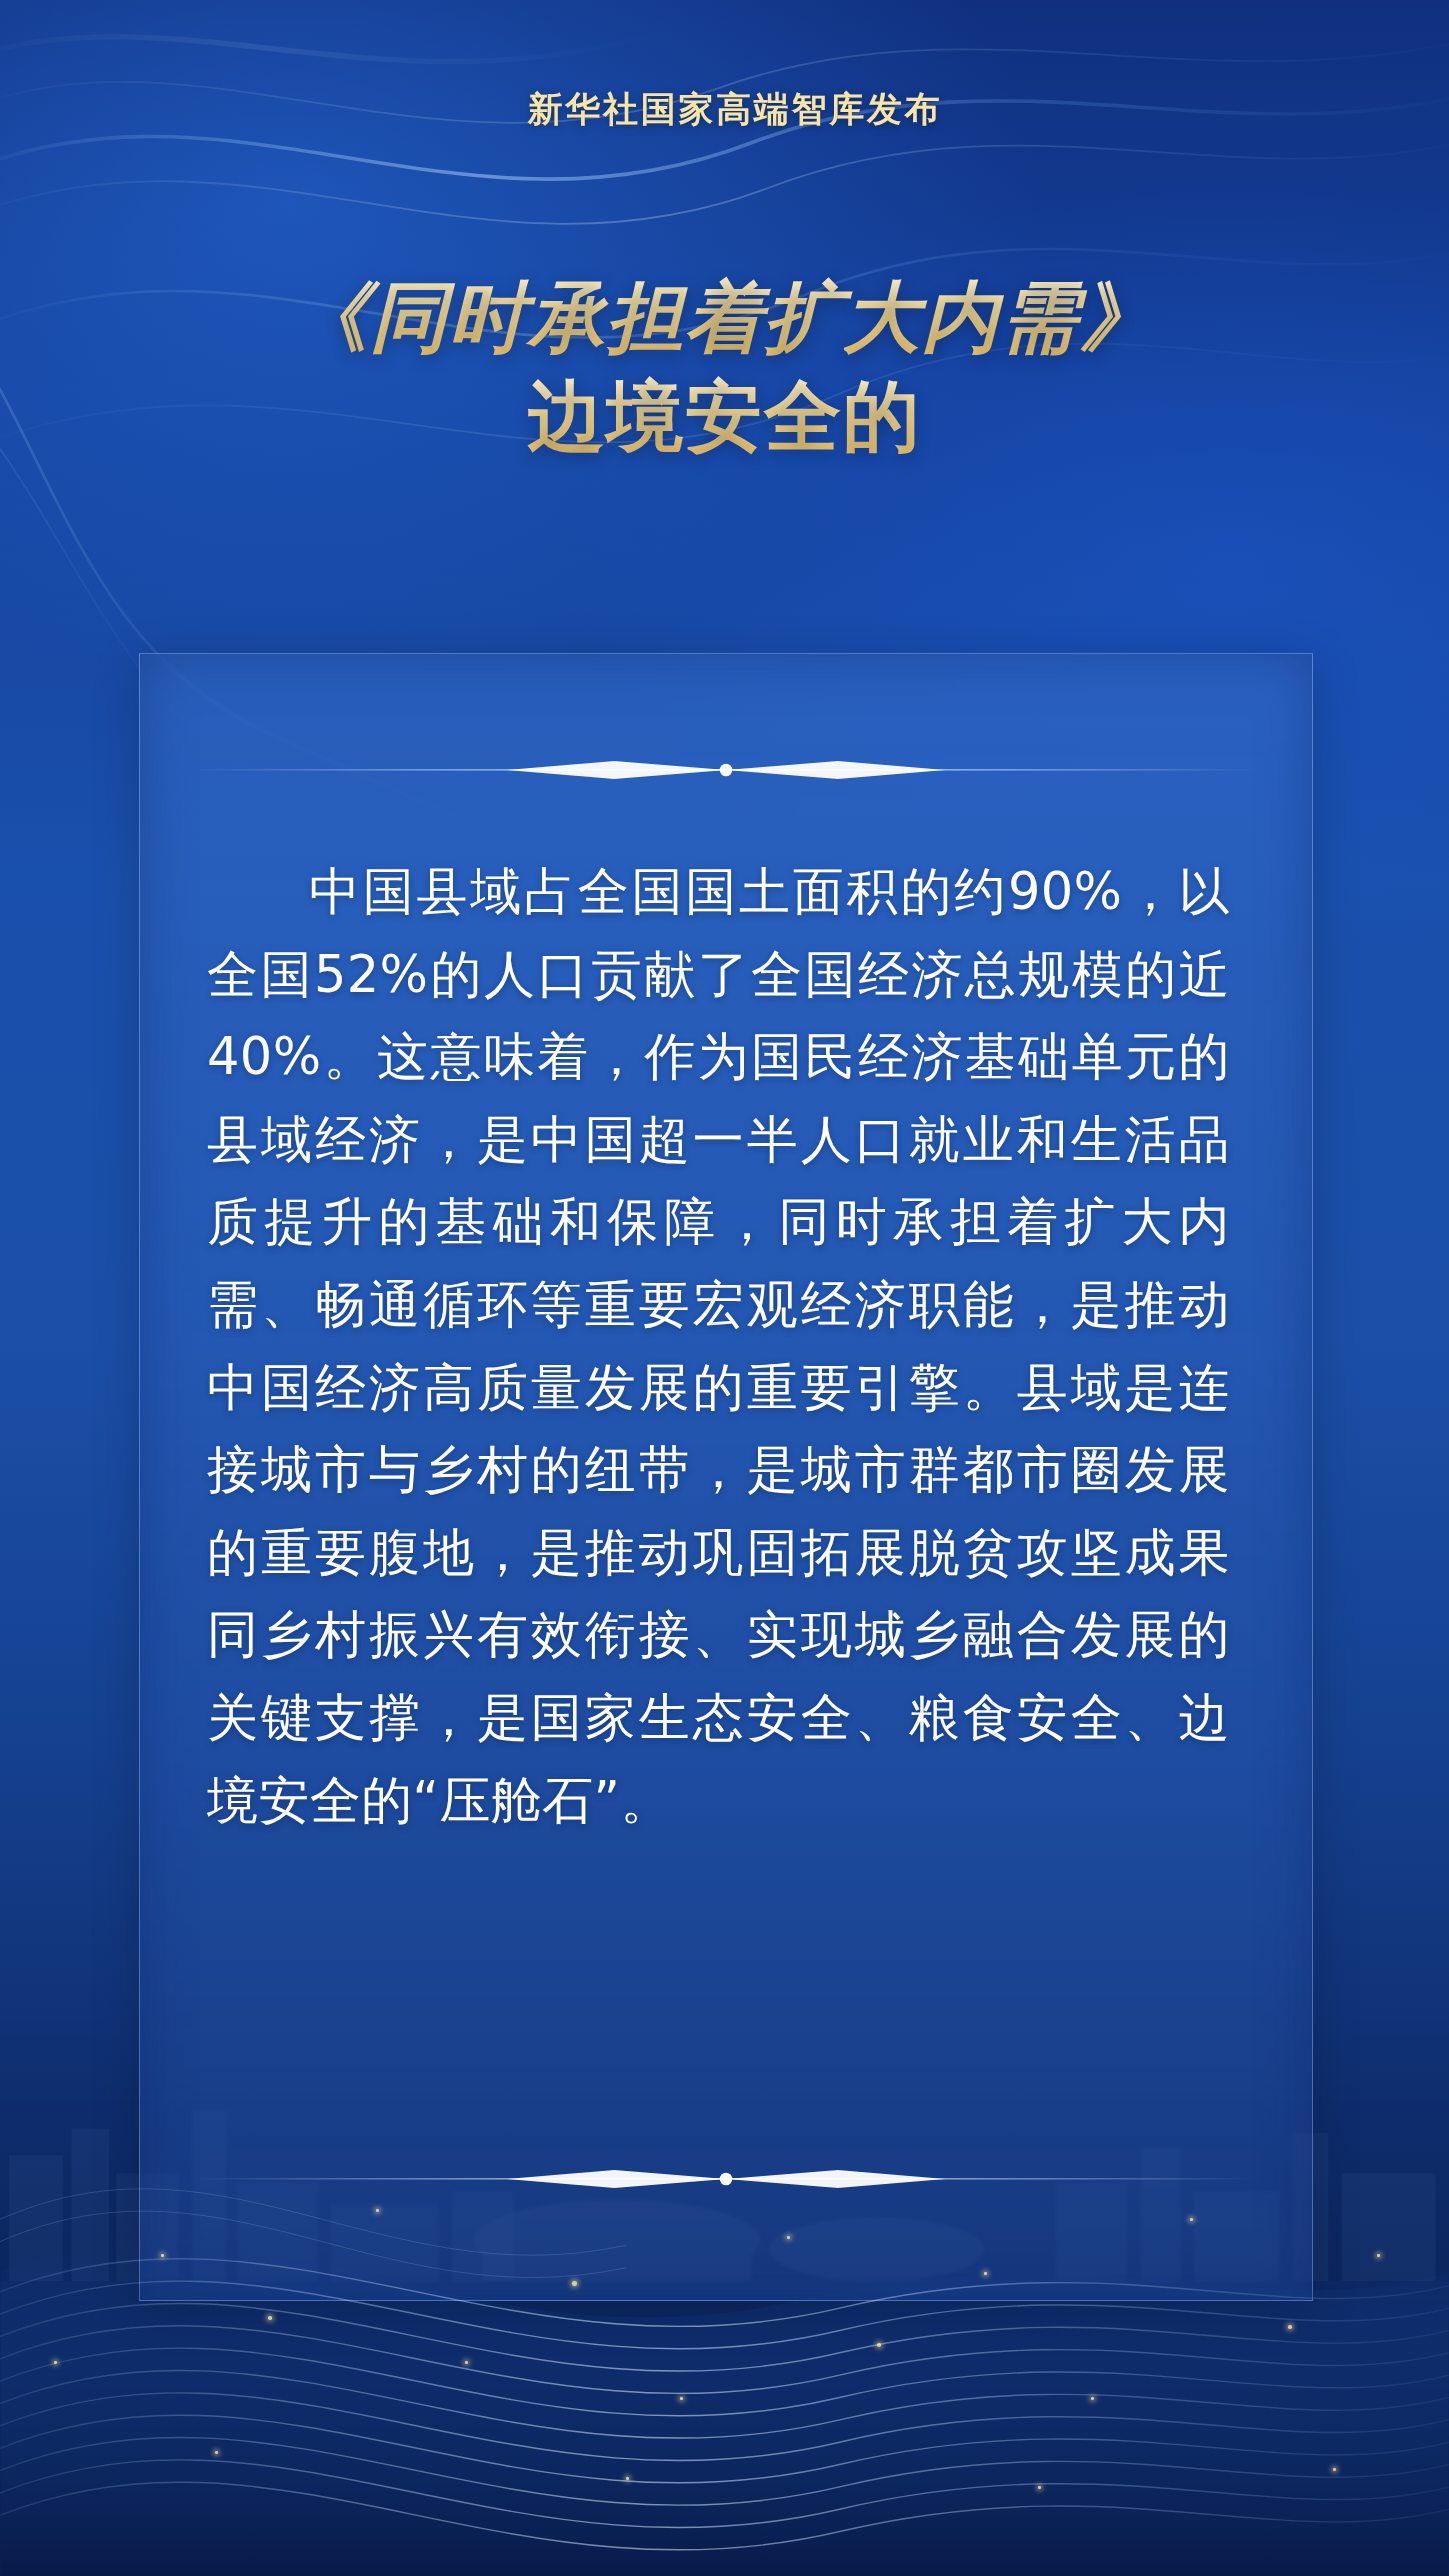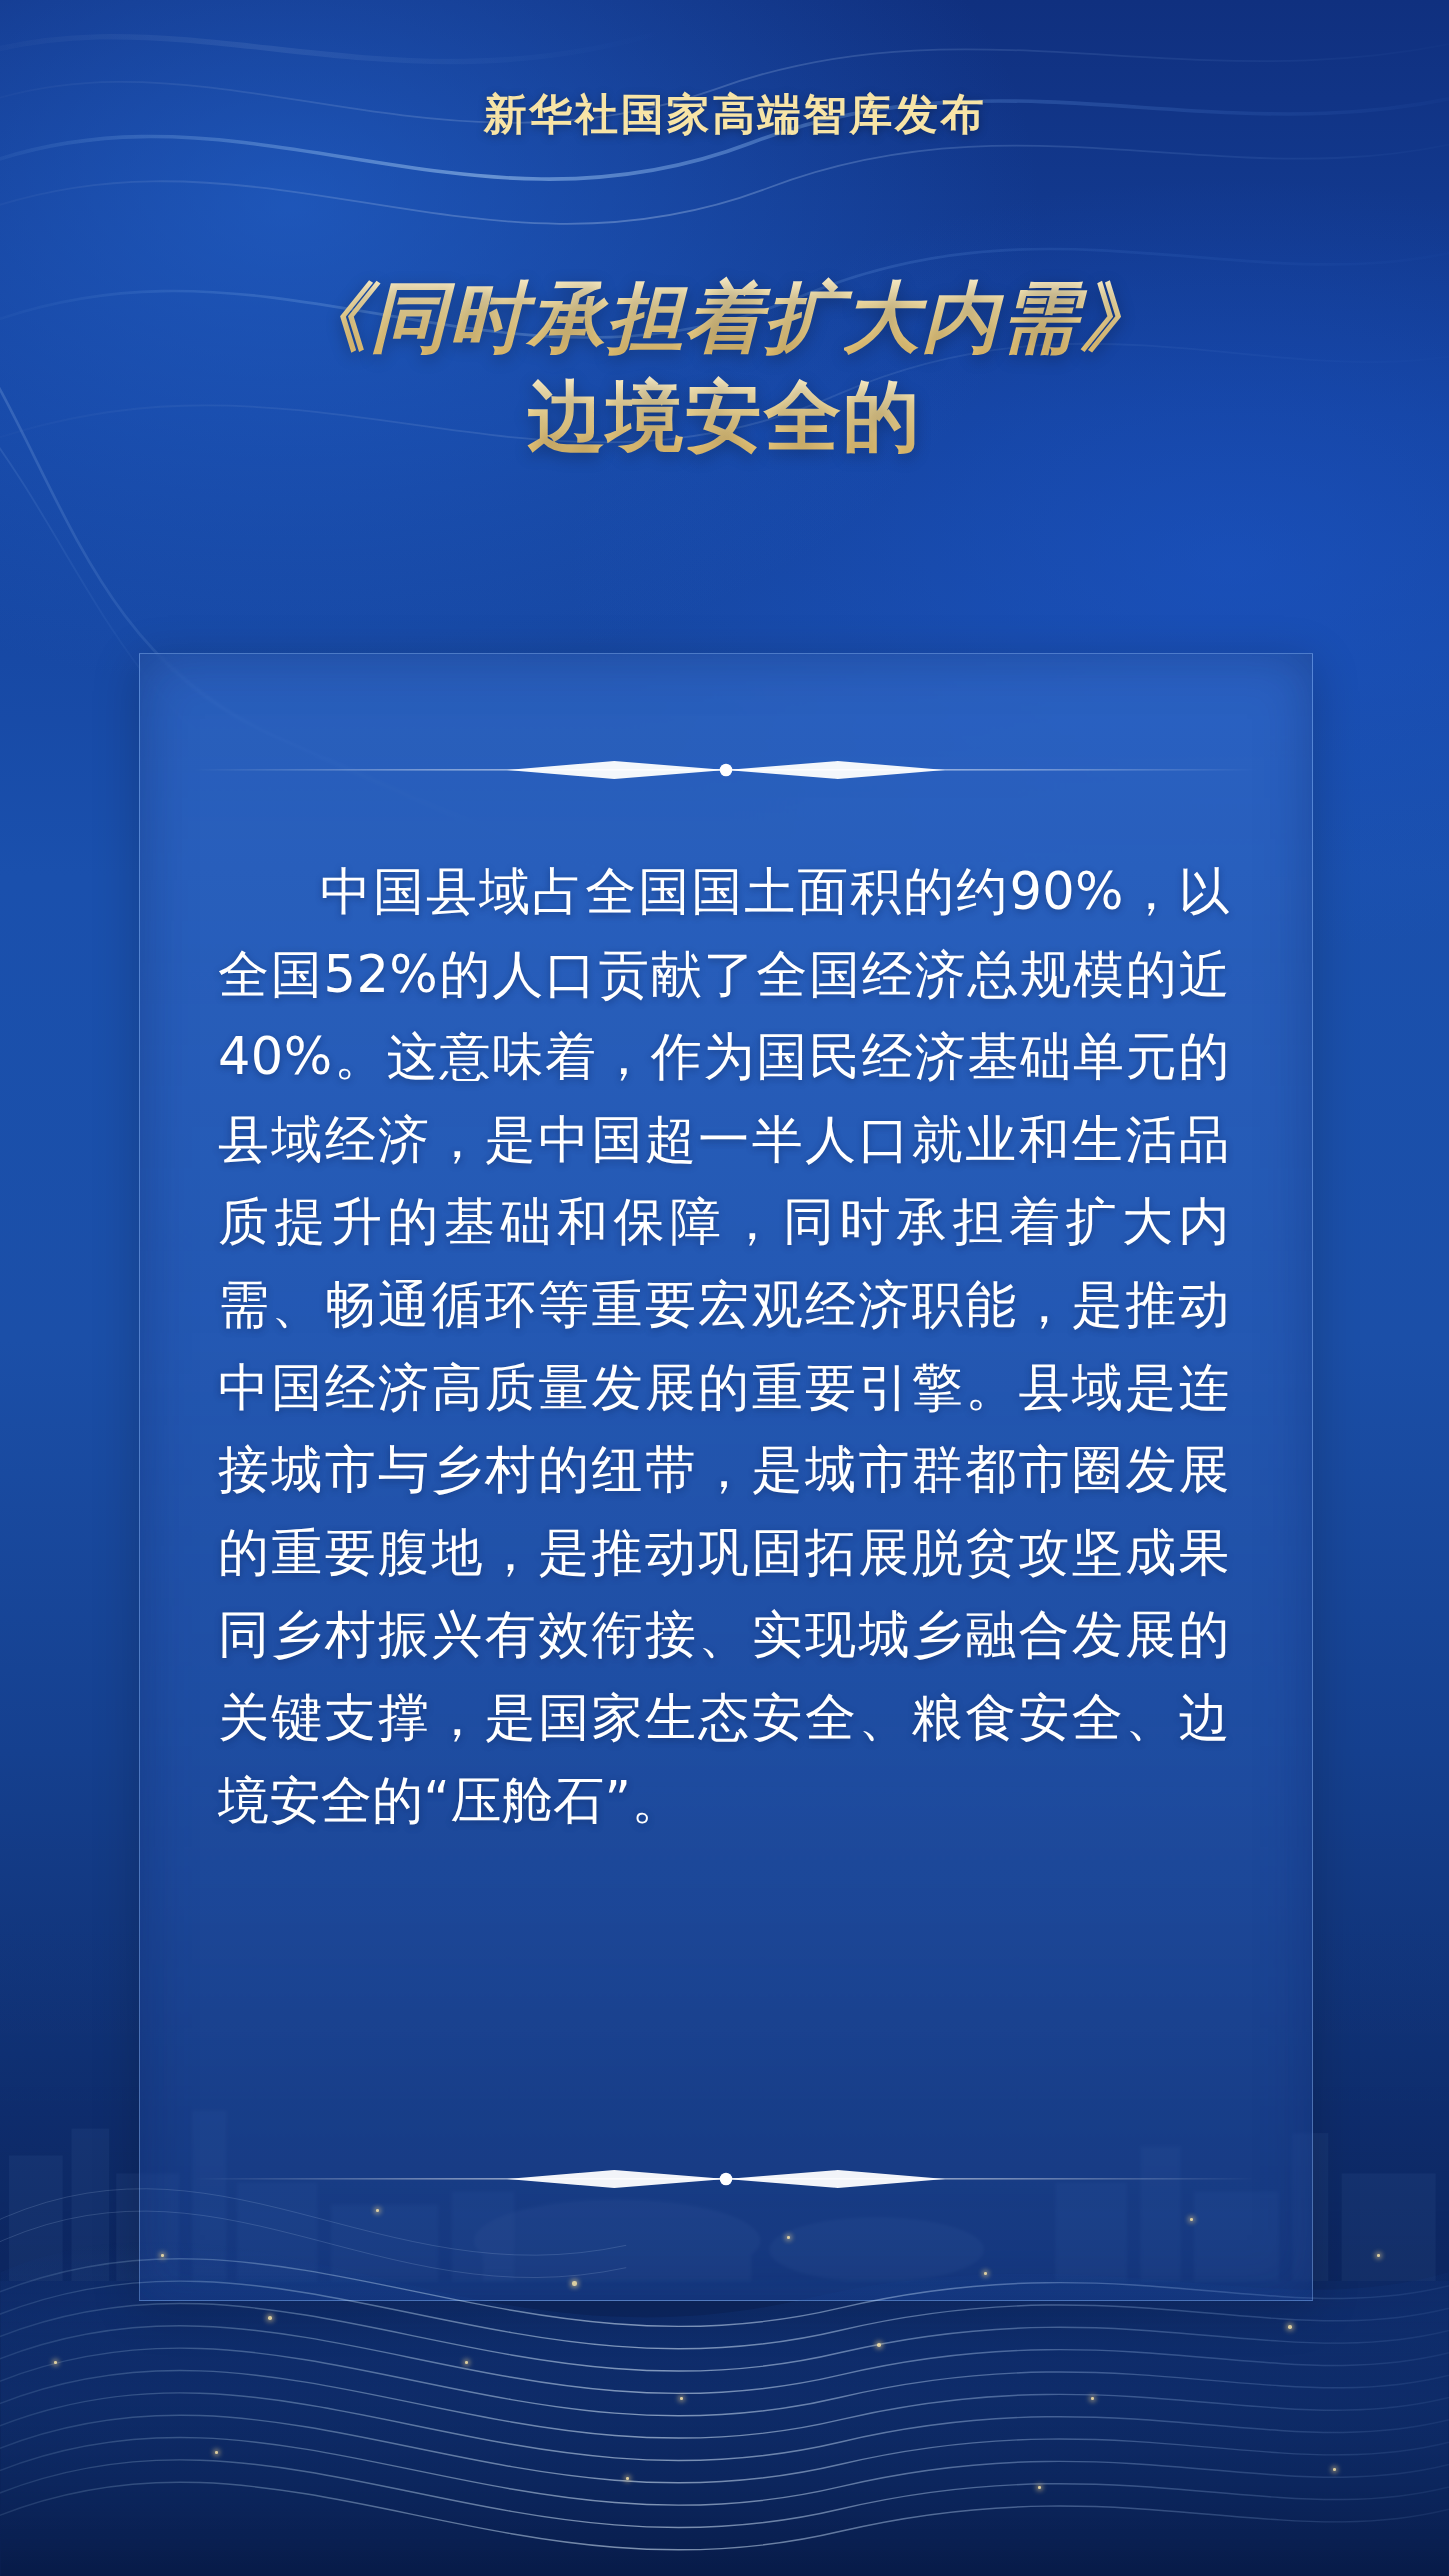--- a/index.html
+++ b/index.html
@@ -66,21 +66,21 @@
   .bottom-waves { position: absolute; left: 0; bottom: 0; width: 1449px; height: 572px; pointer-events: none; }
 
   
   .eyebrow {
     position: absolute;
     top: 86px;
     left: 0; right: 0;
     text-align: center;
     font-family: "DejaVu Serif", "Liberation Serif", serif;
     font-weight: 700;
-    font-size: 43px;
+    font-size: 35px;
     letter-spacing: 2.7px;
     color: #f7e4a6;
     text-shadow: 0 1.8px 9px rgba(0,0,0,0.35);
     padding-left: 21px;
   }
 
   .title-block {
     position: absolute;
     top: 268px;
     left: 0; right: 0;
@@ -120,21 +120,21 @@
     position: absolute;
     left: 54px;
     width: 1064px;
     height: 36px;
   }
   .divider.top { top: 98px; }
   .divider.bottom { bottom: 103px; }
 
   .body-text {
     position: absolute;
-    left: 78px;
+    left: 67px;
     right: 82px;
     top: 197px;
     color: #ffffff;
     font-family: "DejaVu Sans", "Liberation Sans", sans-serif;
     font-size: 51px;
     line-height: 1.62;
     letter-spacing: 0.4px;
     text-indent: 2em;
     text-align: justify;
     text-shadow: 0 1.8px 7.2px rgba(8,30,80,0.45);

